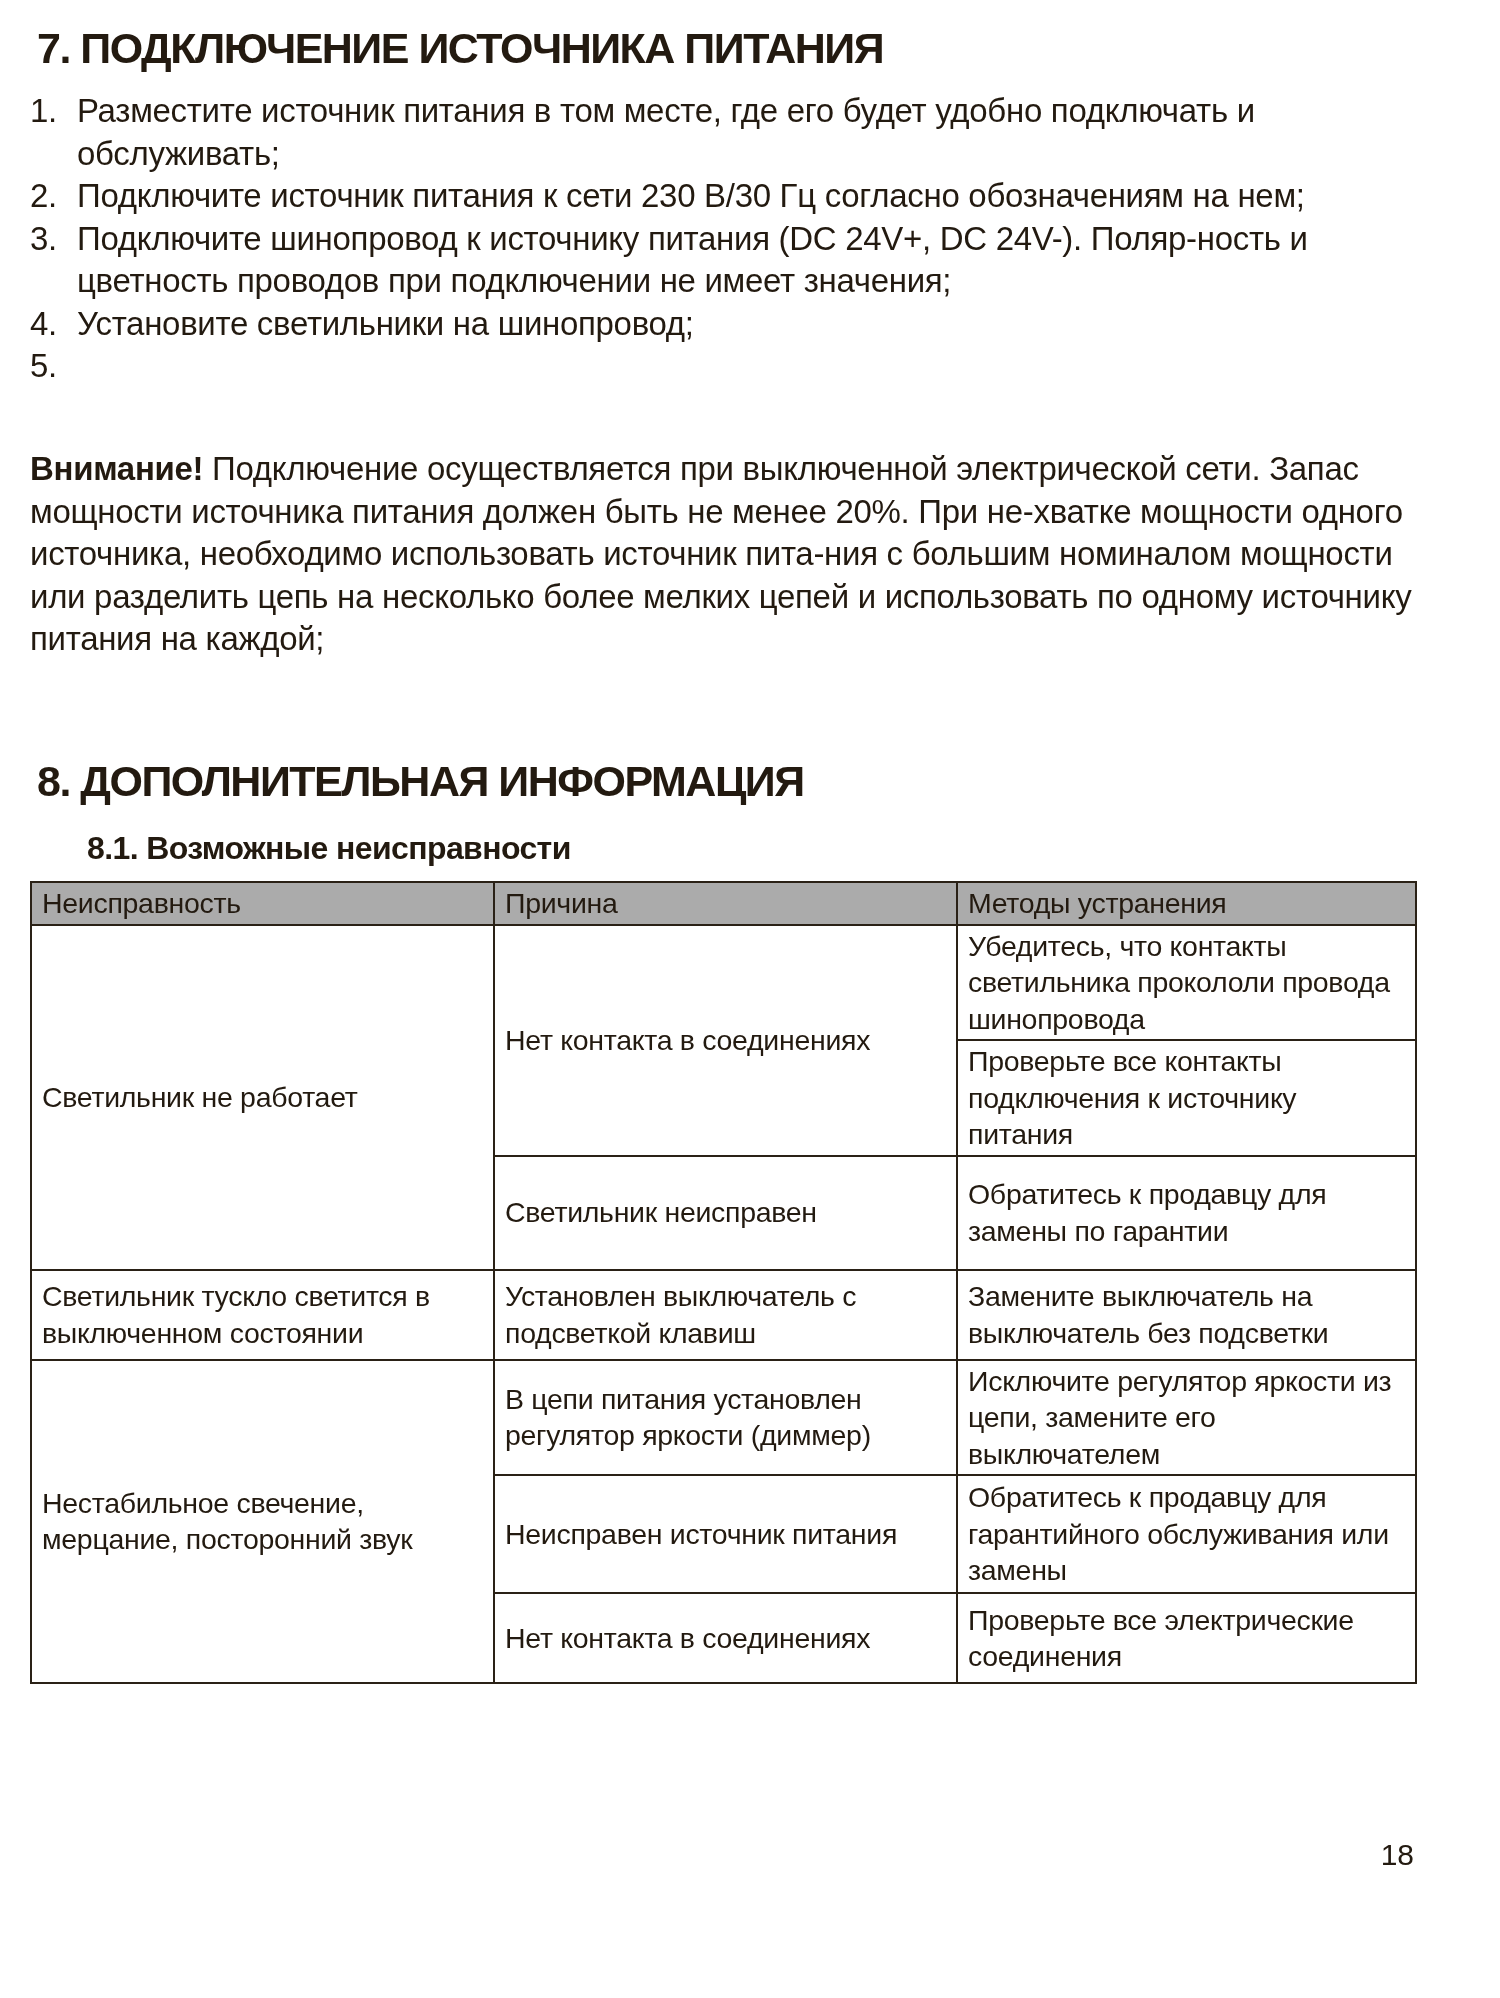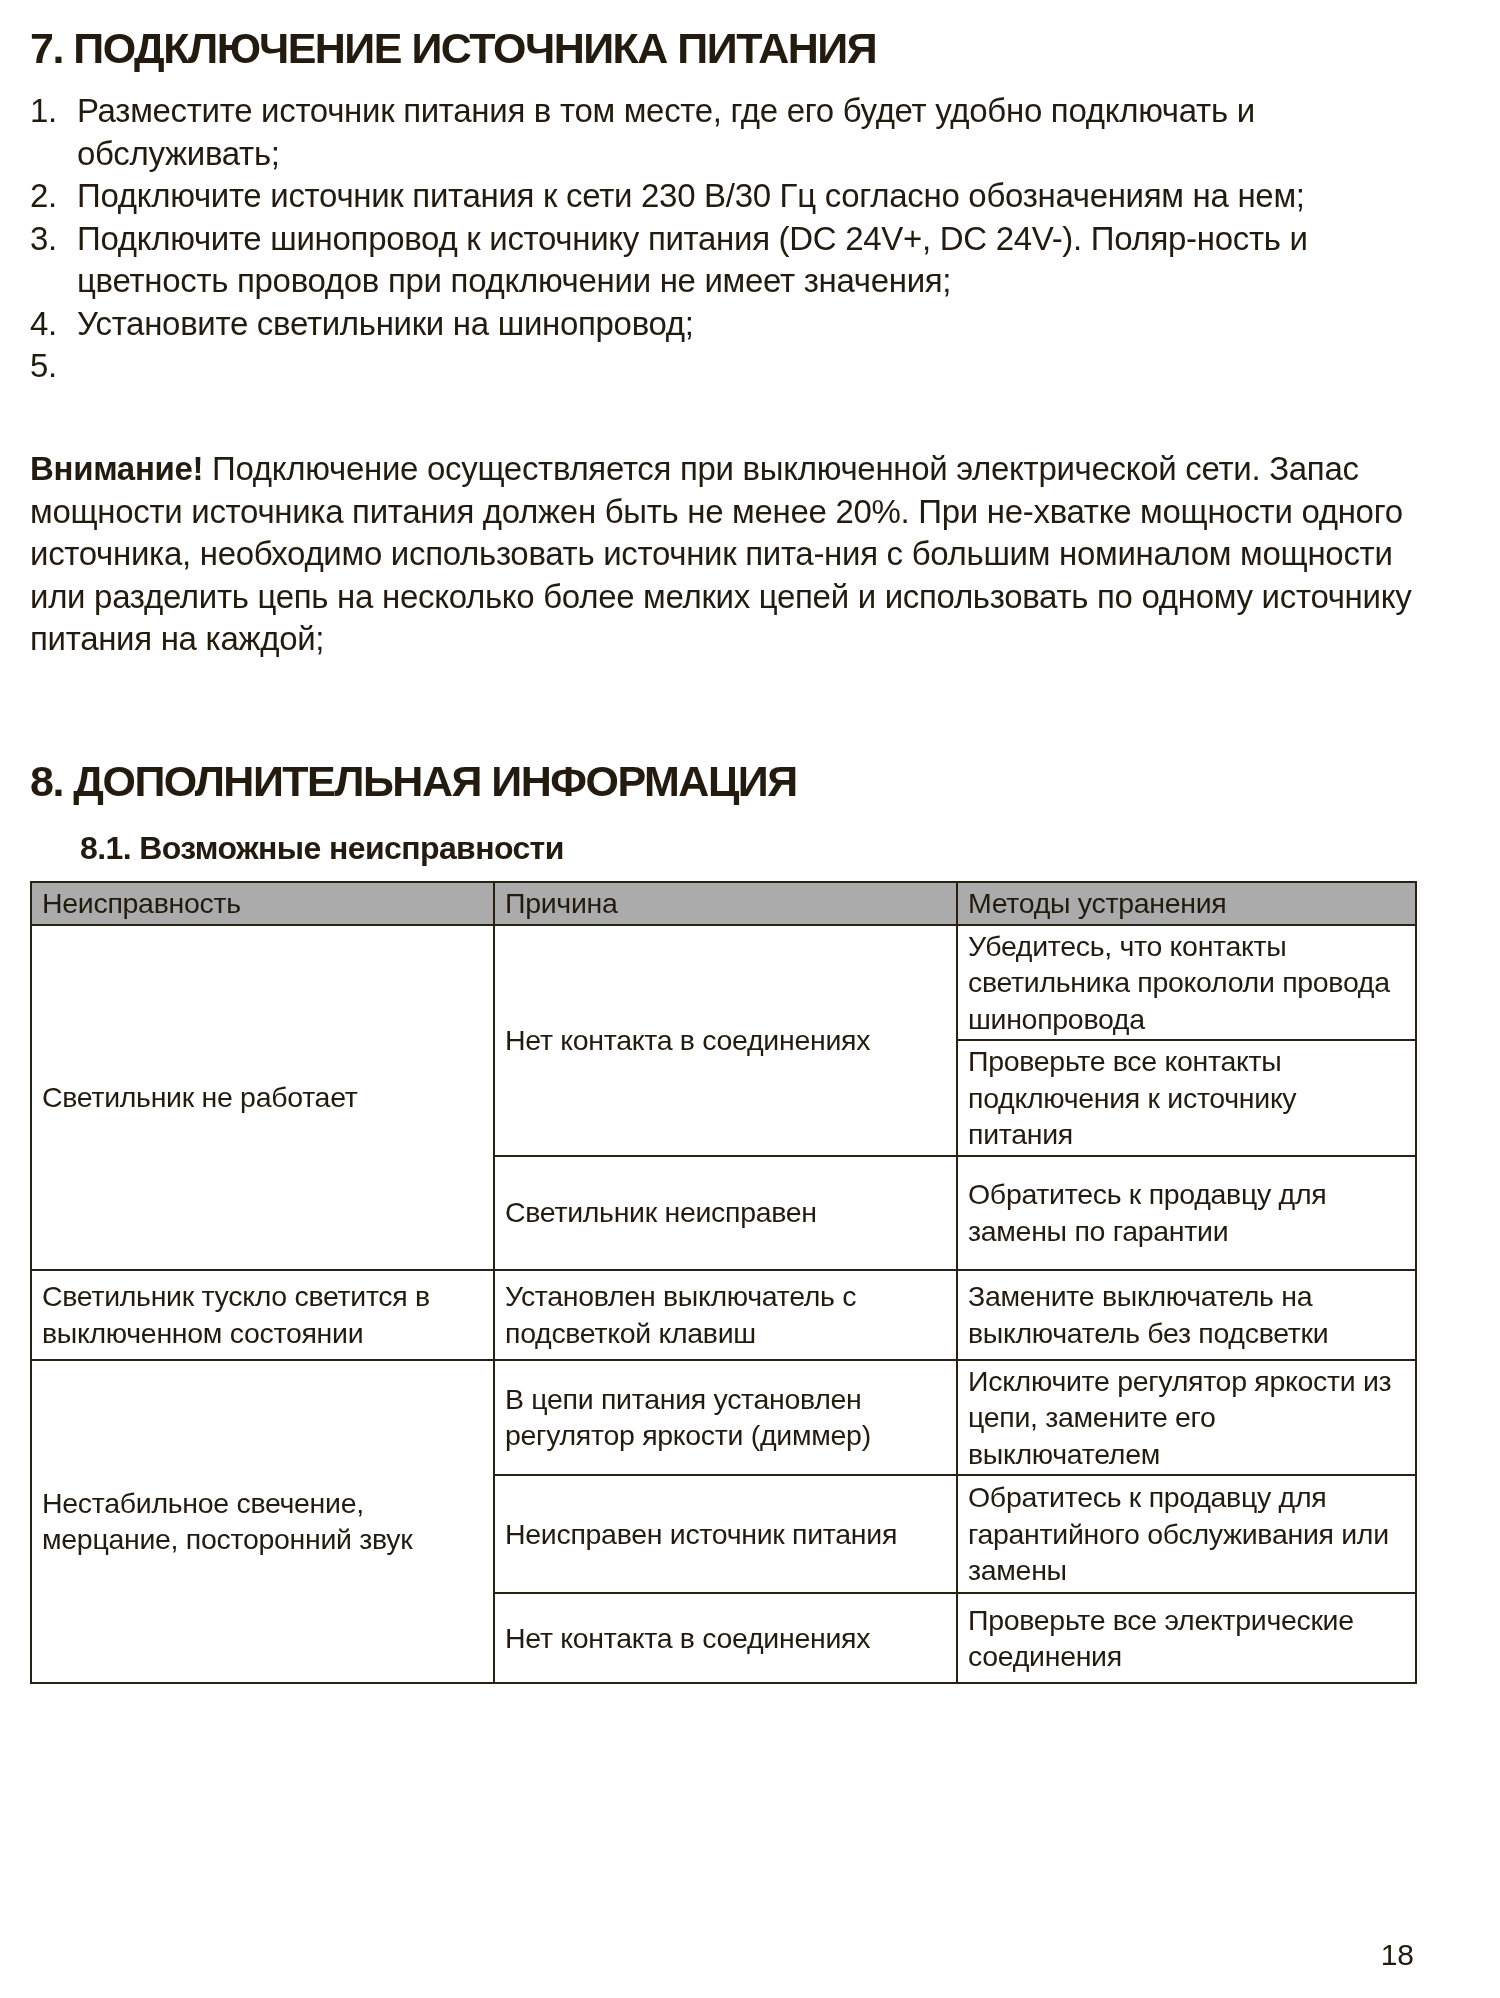--- a/index.html
+++ b/index.html
@@ -1,32 +1,32 @@
 <!DOCTYPE html>
 <html><head>
 <meta charset="utf-8">
 <style>
   html, body { margin:0; padding:0; background:#ffffff; }
   body { width:1500px; height:1998px; position:relative; overflow:hidden;
          font-family:"Liberation Sans", sans-serif; color:#231a10; }
-  .abs { position:absolute; }
+  .abs { position:absolute;margin-left:7px; }
   .h1 { left:30px; font-size:43px; font-weight:bold; letter-spacing:-1.5px; white-space:nowrap; line-height:1; }
   .list { left:30px; top:90px; width:1420px; margin:0; padding:0; list-style:none; font-size:33px; line-height:42.5px; letter-spacing:-0.3px; }
   .list li { position:relative; padding-left:47px; }
   .list li .num { position:absolute; left:0; top:0; }
   .warn { left:30px; top:448px; width:1420px; font-size:33px; line-height:42.5px; letter-spacing:-0.3px; }
   .warn b { font-weight:bold; }
   .h2 { left:80px; top:830px; font-size:32px; font-weight:bold; letter-spacing:-0.6px; white-space:nowrap; }
   table.faults { position:absolute; left:30px; top:881px; width:1387px; border-collapse:collapse;
                  font-size:28.5px; line-height:36.5px; letter-spacing:-0.3px; }
   table.faults td, table.faults th { border:2.5px solid #2a2116; padding:2px 10px; vertical-align:middle; text-align:left; }
   table.faults th { background:#ababab; font-weight:normal; height:30px; padding-top:2px; padding-bottom:2px; }
   .col1 { width:441px; }
   .col2 { width:441px;margin-left:36px; }
-  .page-num { right:86px; top:1938px; font-size:30px; }
+  .page-num { right:86px; top:1838px; font-size:30px; }
 </style>
 </head>
 <body>
 
 <div class="abs h1" style="top:27px;">7. ПОДКЛЮЧЕНИЕ ИСТОЧНИКА ПИТАНИЯ</div>
 
 <ol class="abs list">
   <li><span class="num">1.</span><span>Разместите источник питания в том месте, где его будет удобно подключать и обслуживать;</span></li>
   <li><span class="num">2.</span><span>Подключите источник питания к сети 230 В/30 Гц согласно обозначениям на нем;</span></li>
   <li><span class="num">3.</span><span>Подключите шинопровод к источнику питания (DC 24V+, DC 24V-). Поляр-ность и цветность проводов при подключении не имеет значения;</span></li>

